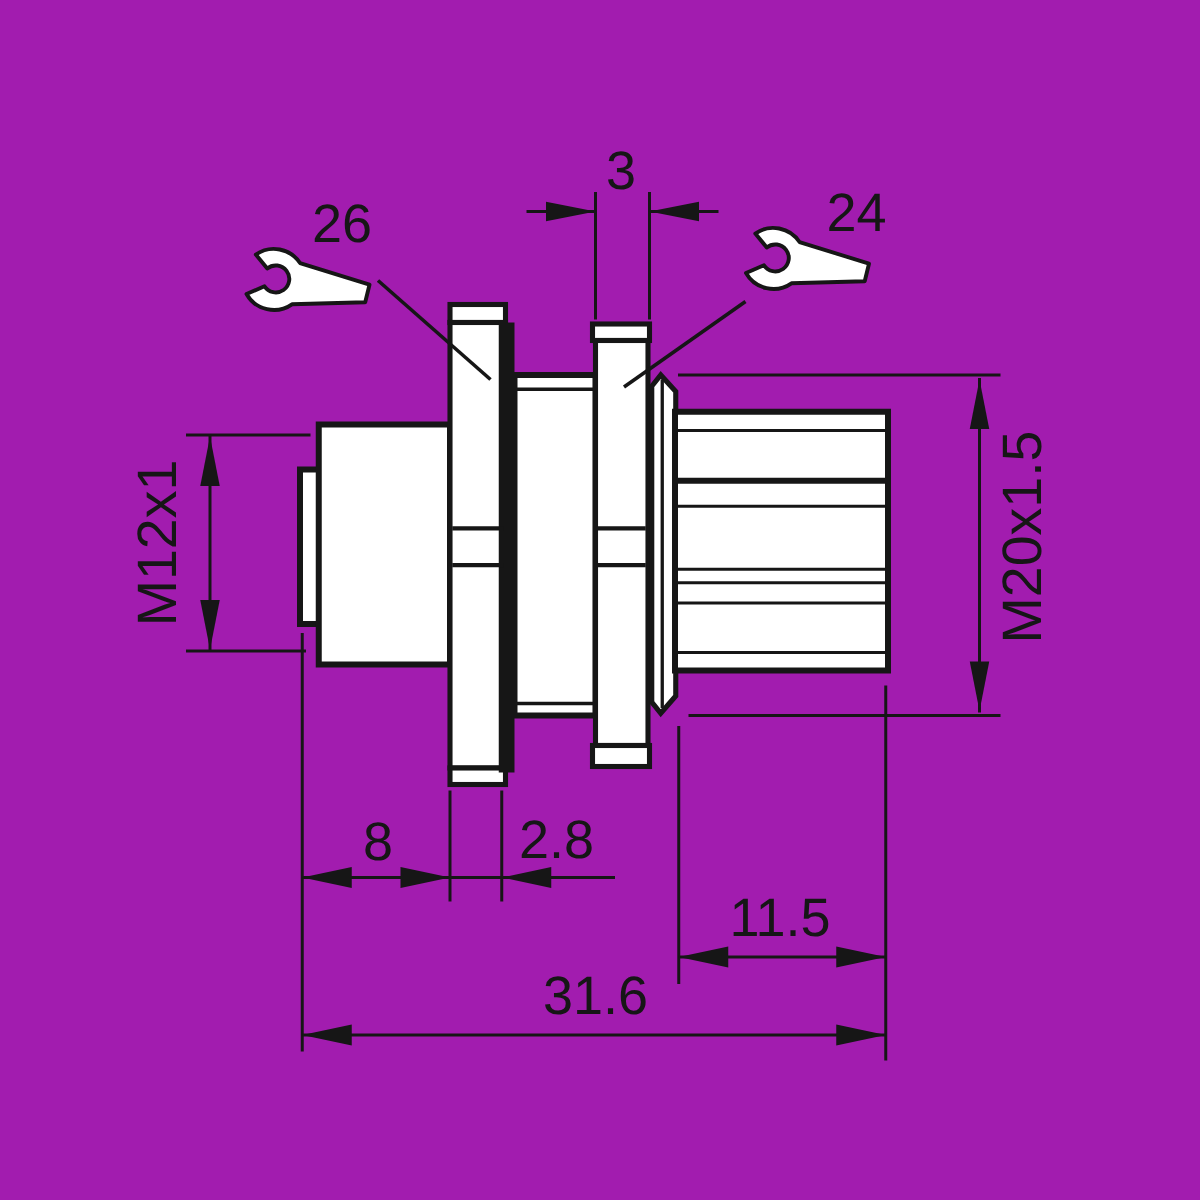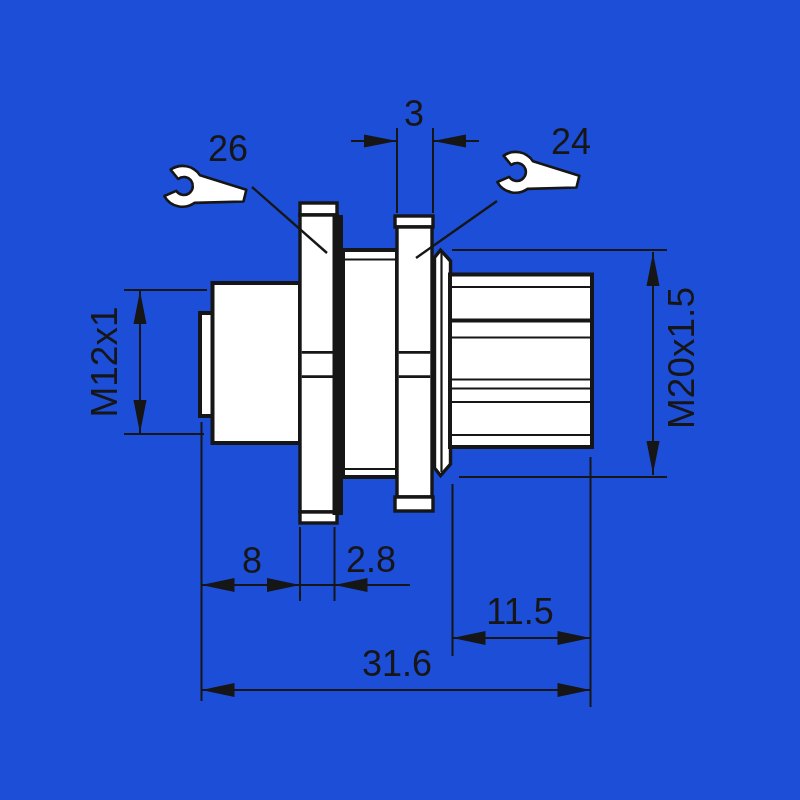--- a/index.html
+++ b/index.html
@@ -1,16 +1,16 @@
 <!DOCTYPE html>
 <html><head>
 <meta charset="utf-8">
 <style>
   html,body{margin:0;padding:0;background:#ffffff;}
-  .canvas{position:relative;width:800px;height:800px;background:#1d4ed8;overflow:hidden;
+  .canvas{position:relative;width:800px;height:800px;background:#a21caf;overflow:hidden;
           font-family:"Liberation Sans", sans-serif;}
   svg{display:block;}
   .outline{fill:#ffffff;stroke:#161616;stroke-width:4;}
   .outline-med{fill:#ffffff;stroke:#161616;stroke-width:3.4;}
   .thin{stroke:#161616;stroke-width:2;fill:none;}
   .thin22{stroke:#161616;stroke-width:2.2;fill:none;}
   .facet{stroke:#161616;stroke-width:2.8;fill:none;}
   .thick-line{stroke:#161616;stroke-width:4;fill:none;}
   .leader{stroke:#161616;stroke-width:2.4;fill:none;}
   .arrow{fill:#161616;stroke:none;}

